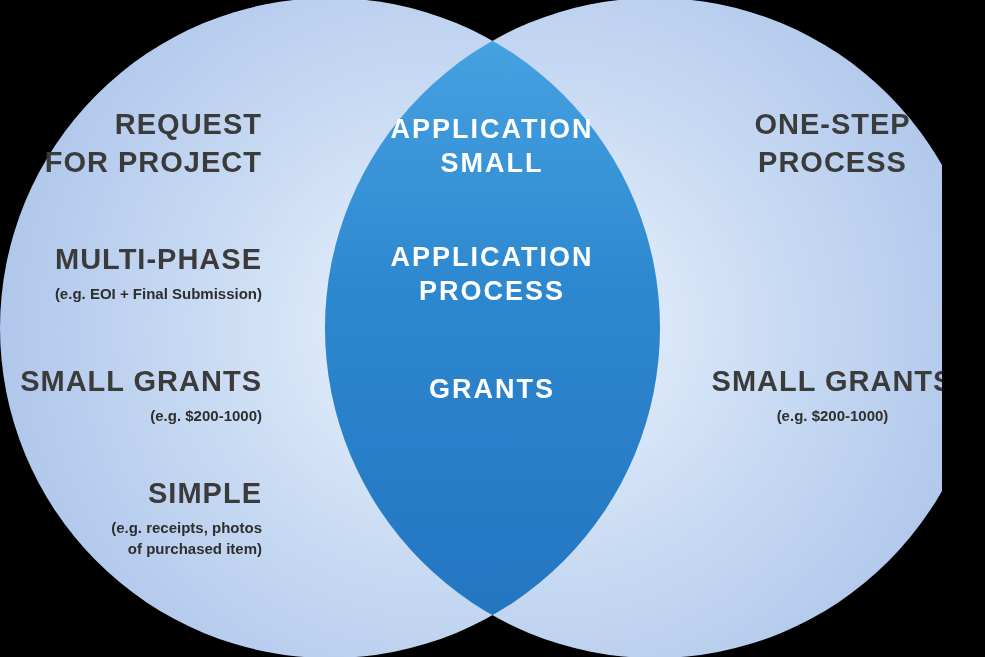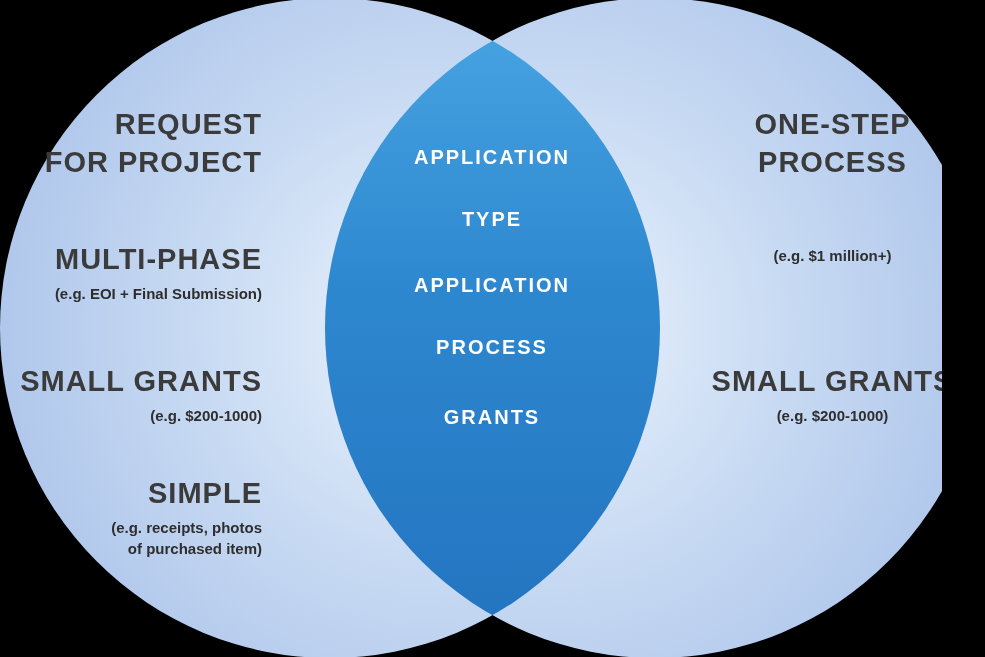--- a/index.html
+++ b/index.html
@@ -49,24 +49,23 @@
     text-align: right;
   }
   
   .item.c {
     left: 342px;
     width: 300px;
     text-align: center;
   }
   .item.c .hl {
     color: #ffffff;
-    font-size: 20px;
+    font-size: 27px;
     line-height: 34px;
     letter-spacing: 2px;
-    margin-top: 28px;
   }
   
   .item.r {
     left: 685px;
     width: 295px;
     text-align: center;
   }
 </style>
 </head>
 <body>
@@ -117,40 +116,39 @@
   </div>
 
   <div class="item l" style="top:474px">
     <div class="hl">SIMPLE</div>
     <div class="sub first">(e.g. receipts, photos</div>
     <div class="sub">of purchased item)</div>
   </div>
 
   <div class="item c" style="top:112px">
     <div class="hl">APPLICATION</div>
-    <div class="hl">TYPE</div>
+    <div class="hl">SMALL</div>
   </div>
 
   <div class="item c" style="top:240px">
     <div class="hl">APPLICATION</div>
     <div class="hl">PROCESS</div>
   </div>
 
   <div class="item c" style="top:372px">
     <div class="hl">GRANTS</div>
   </div>
 
 
   <div class="item r" style="top:105px">
     <div class="hl">ONE-STEP</div>
     <div class="hl">PROCESS</div>
   </div>
 
   <div class="item r" style="top:240px">
-    <div class="sub first">(e.g. $1 million+)</div>
   </div>
 
   <div class="item r" style="top:362px">
     <div class="hl">SMALL GRANTS</div>
     <div class="sub first">(e.g. $200-1000)</div>
   </div>
 
 
 </div>
 

